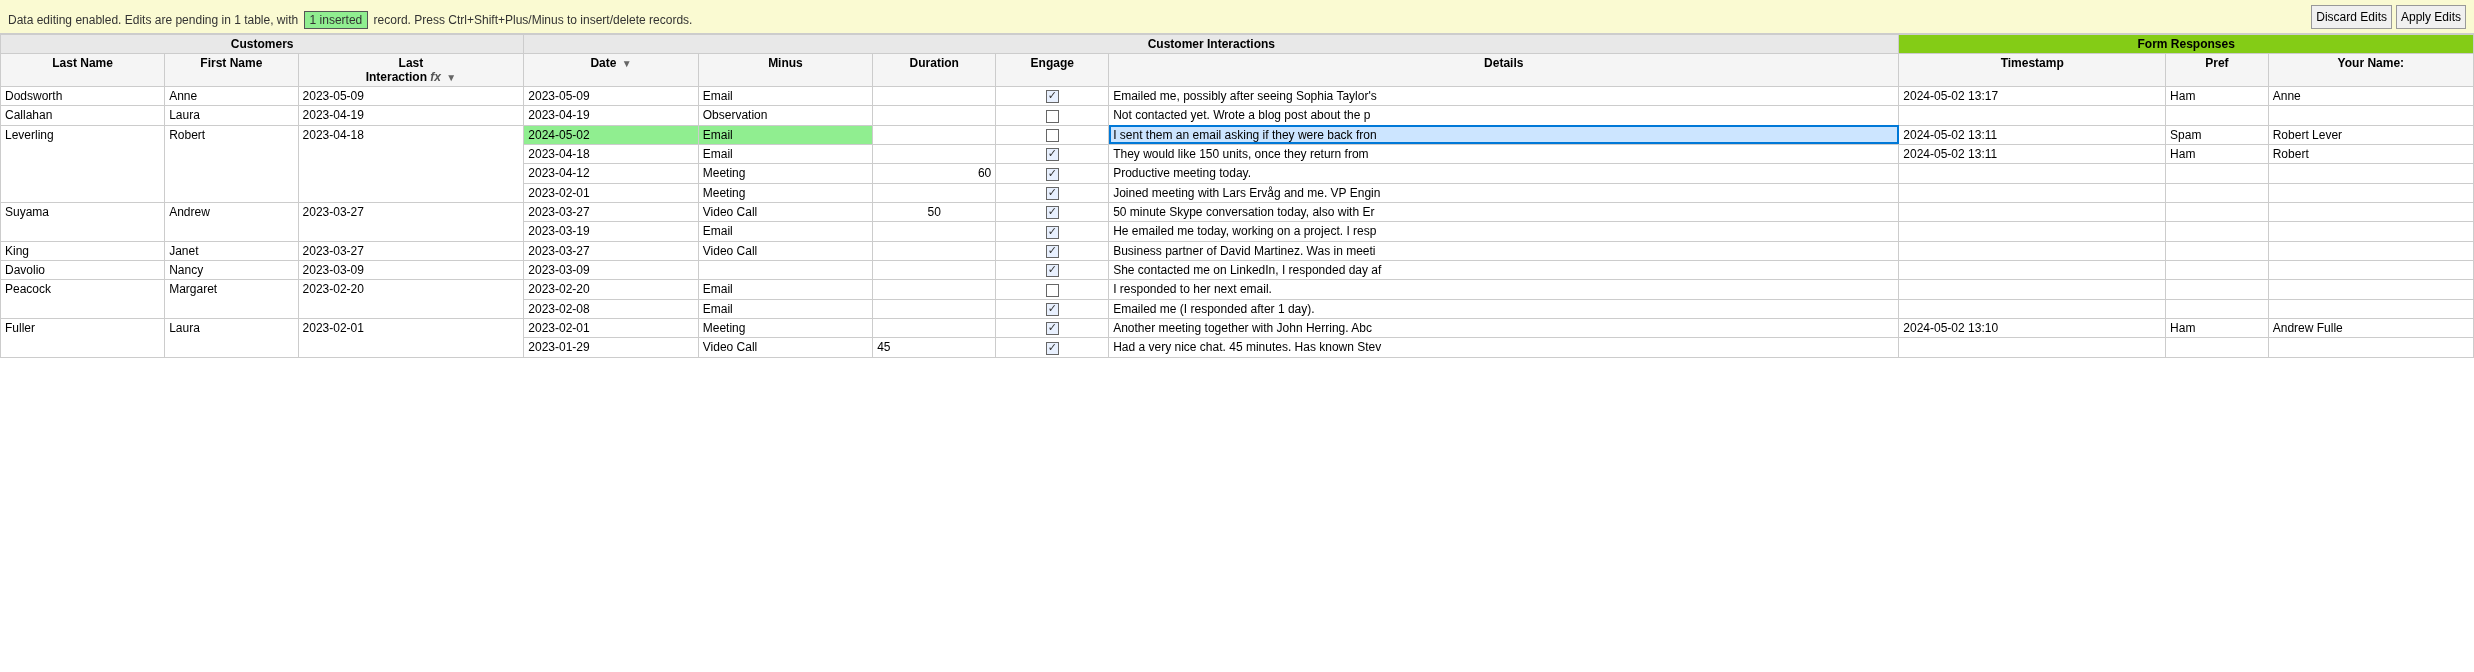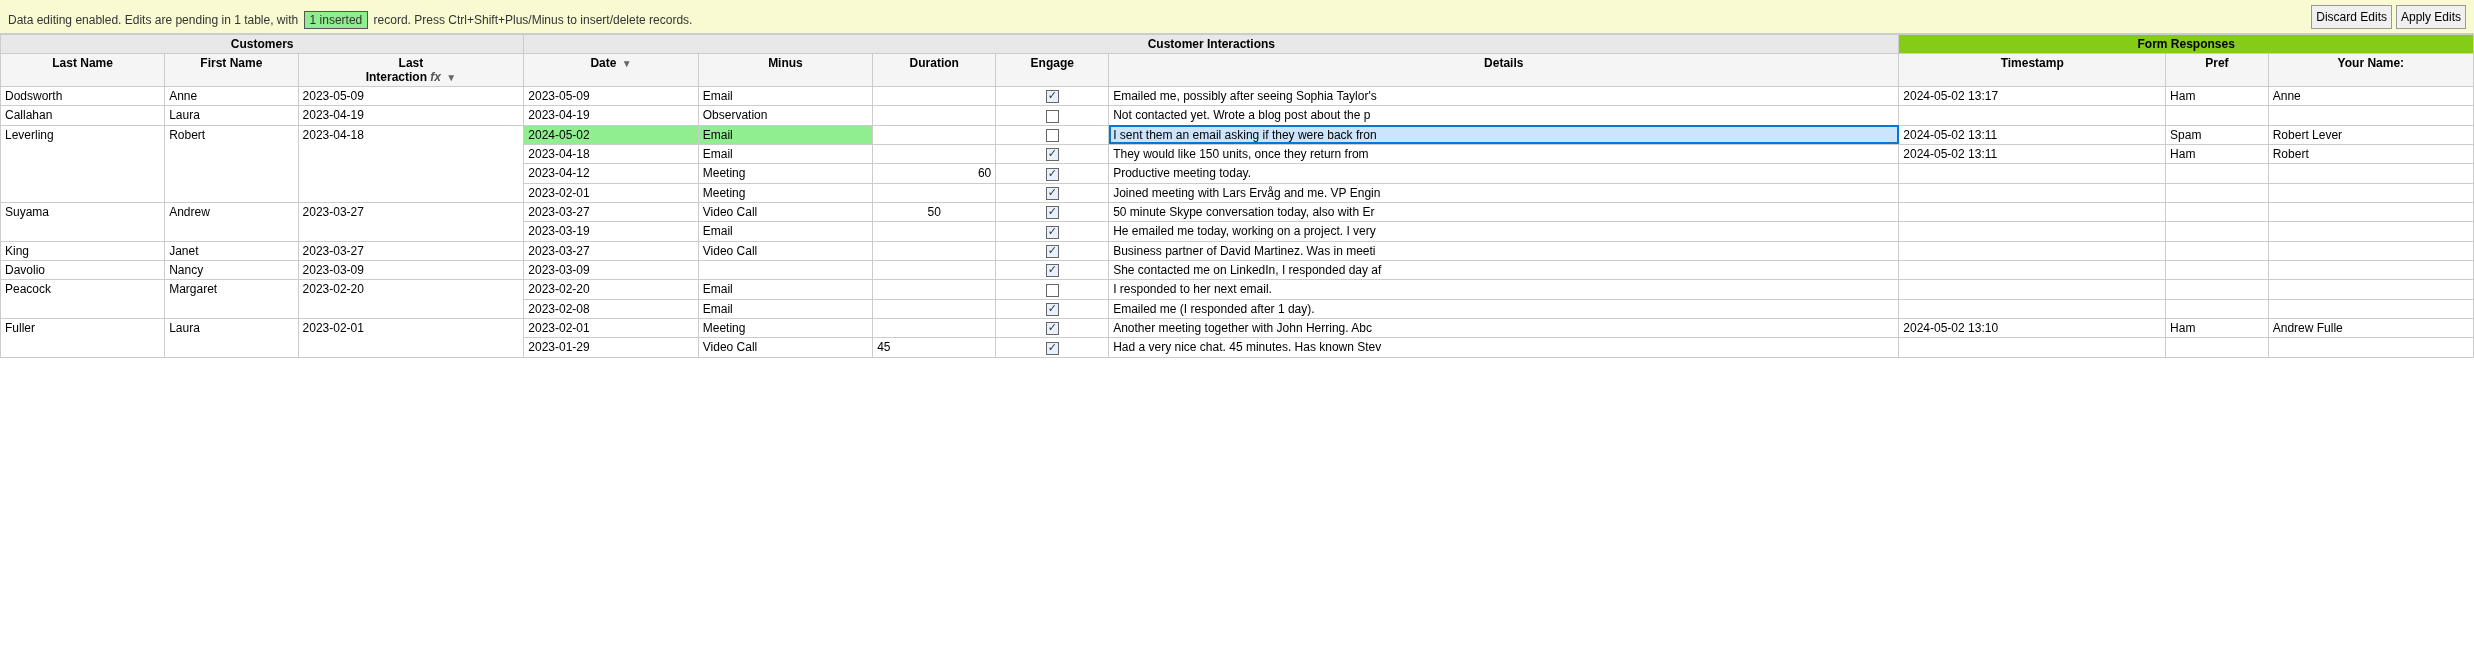--- a/index.html
+++ b/index.html
@@ -285,21 +285,21 @@
           <td>50 minute Skype conversation today, also with Er</td>
           <td></td>
           <td></td>
           <td></td>
         </tr>
         <tr>
           <td>2023-03-19</td>
           <td>Email</td>
           <td style="text-align: right;"></td>
           <td style="text-align: center;"><span class="cb checked"></span></td>
-          <td>He emailed me today, working on a project. I very</td>
+          <td>He emailed me today, working on a project. I resp</td>
           <td></td>
           <td></td>
           <td></td>
         </tr>
         <tr>
           <td rowspan="1">King</td>
           <td rowspan="1">Janet</td>
           <td rowspan="1">2023-03-27</td>
           <td>2023-03-27</td>
           <td>Video Call</td>

